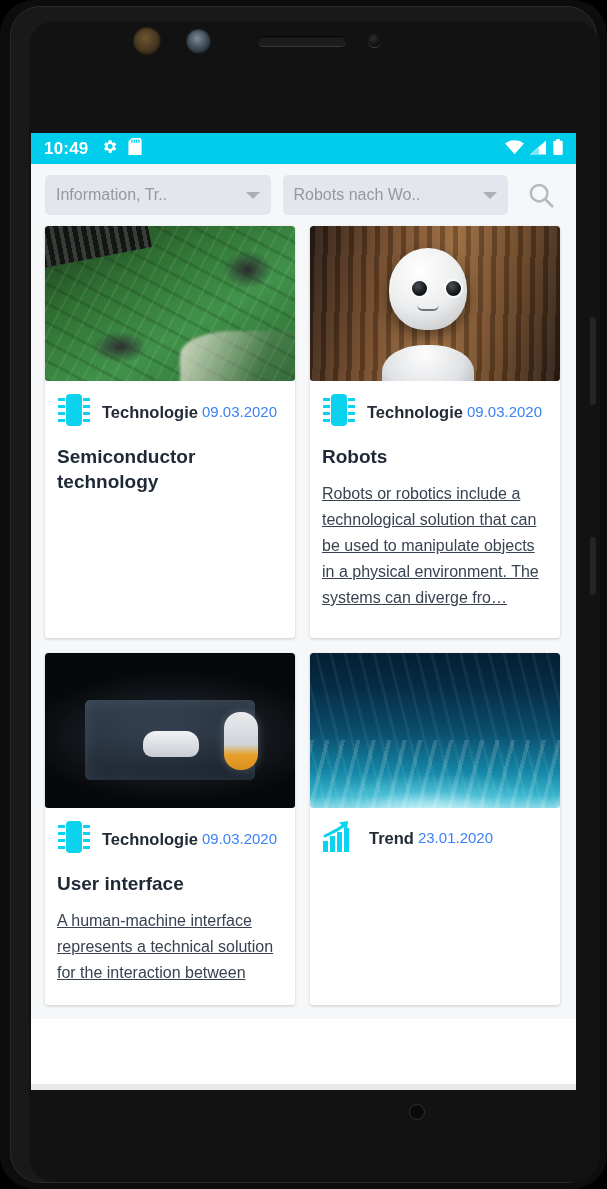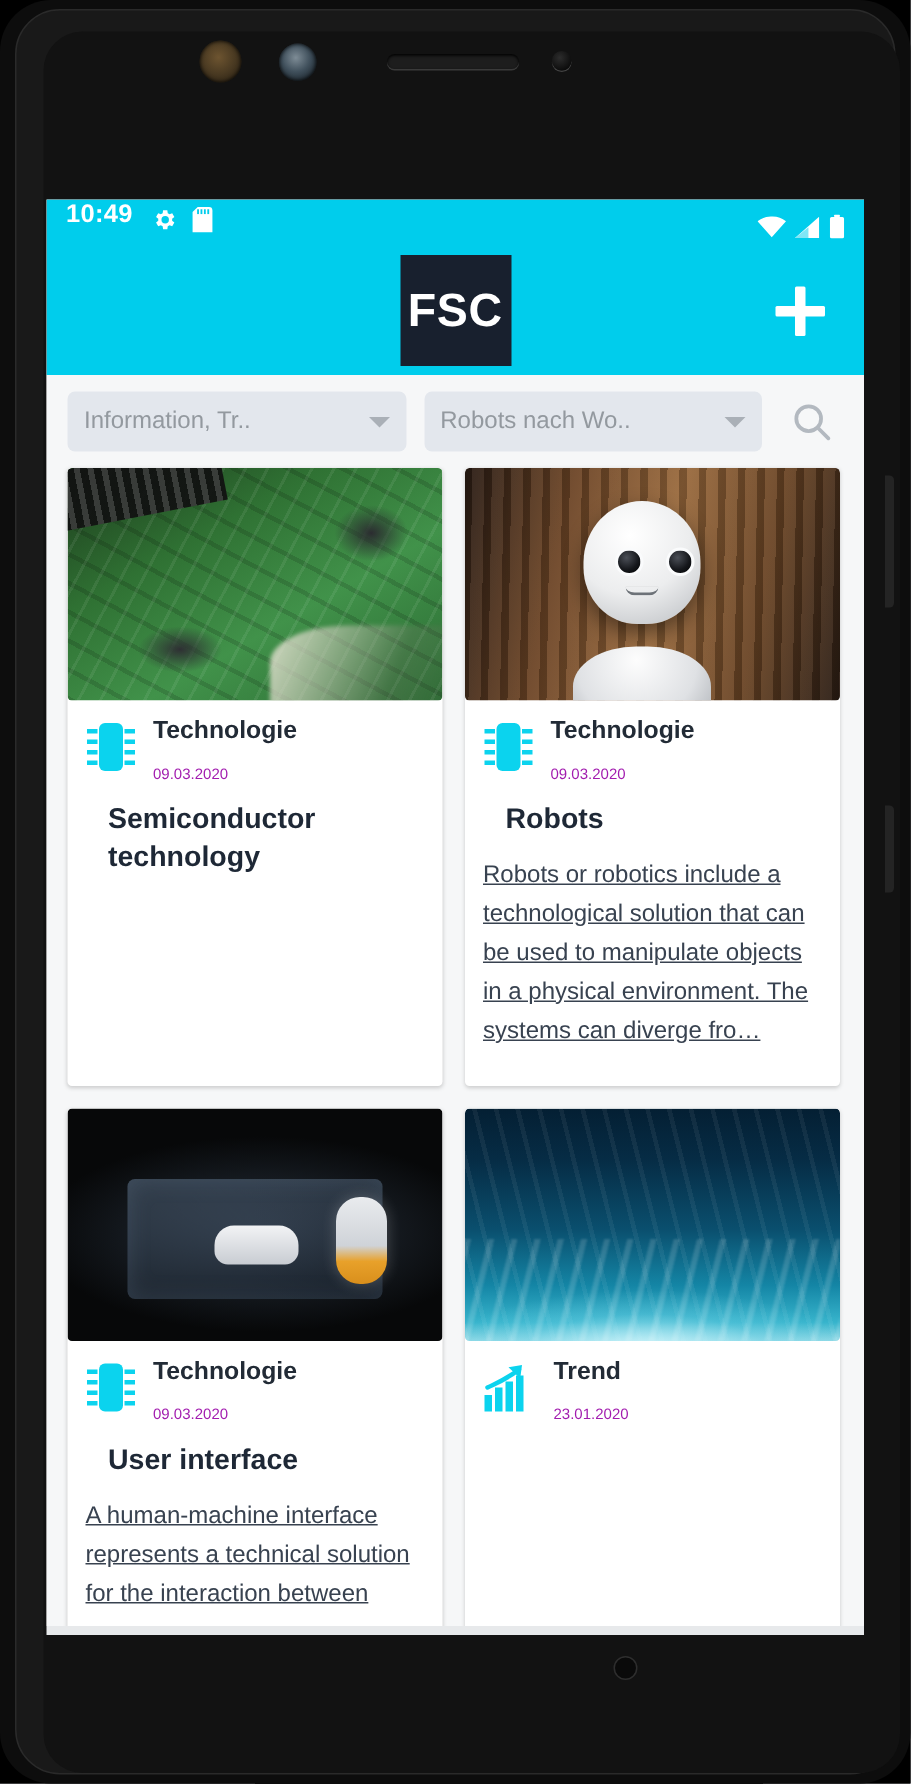--- a/index.html
+++ b/index.html
@@ -75,21 +75,21 @@
     width: 545px; height: 951px;
     background: #ffffff;
     overflow: hidden;
   }
 
   
   #status-bar {
     position: relative;
     height: 31px; width: 100%;
     background: #00cdec;
-    display: flex; 
+    display: flex; align-items: center;
     padding: 0 13px;
     color: #fff;
   }
   #status-time {
     font-size: 17px; font-weight: bold;
     letter-spacing: .2px;
   }
   .status-left-icons { display: flex; align-items: center; gap: 10px; margin-left: 13px; }
   .status-right-icons { margin-left: auto; display: flex; align-items: flex-end; gap: 6px; }
 
@@ -269,30 +269,29 @@
     filter: blur(.6px);
   }
 
   
   .card-meta {
     display: flex; align-items: center;
     padding: 11px 12px 0 12px;
     gap: 11px;
     flex: none;
   }
-  .meta-texts { display: flex; flex-direction: column; gap: 14px; }
+  .meta-texts { display: flex; gap: 4px; }
   .meta-category { font-size: 16.5px; color: #222b36; font-weight: bold; }
-  .meta-date { font-size: 10px; color: #a21caf; }
+  .meta-date { font-size: 15px; color: #3b82f6; }
 
   .card-title {
     padding: 13px 12px 0 12px;
     font-size: 19px; font-weight: bold;
     color: #1e2836; line-height: 1.3;
     flex: none;
-    margin-left: 15px;
   }
   .card-body {
     padding: 11px 12px 12px 12px;
     font-size: 16px; color: #384250;
     line-height: 1.63;
     overflow: hidden;
     text-decoration: underline;
   }
 
   
@@ -349,27 +348,20 @@
         </span>
         <span>
           <svg width="10" height="16" viewBox="0 0 10 17" fill="#fff">
               <rect x="3" y="0" width="4" height="2" rx="0.6"></rect>
               <rect x="0" y="1.8" width="10" height="15.2" rx="1.2"></rect>
             </svg>
         </span>
       </div>
     </div>
 
-    <div id="app-bar">
-      <div id="app-logo">FSC</div>
-      <div id="add-button">
-        <span class="bar-h"></span>
-        <span class="bar-v"></span>
-      </div>
-    </div>
 
     <div id="filter-bar">
       <div class="dropdown">
         <span class="dropdown-label">Information, Tr..</span>
         <span class="chevron"></span>
       </div>
       <div class="dropdown">
         <span class="dropdown-label">Robots nach Wo..</span>
         <span class="chevron"></span>
       </div>

